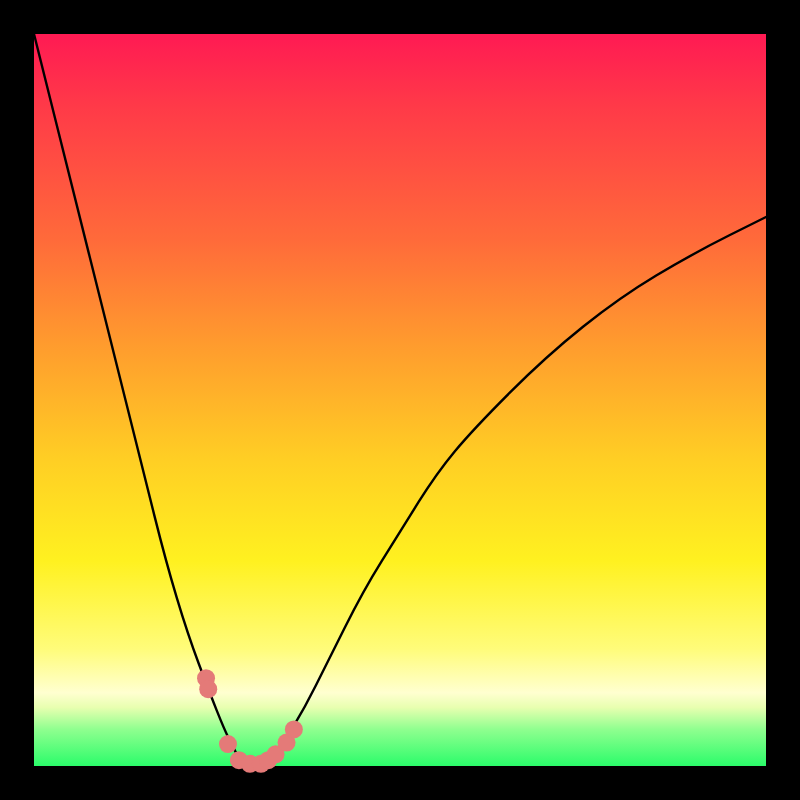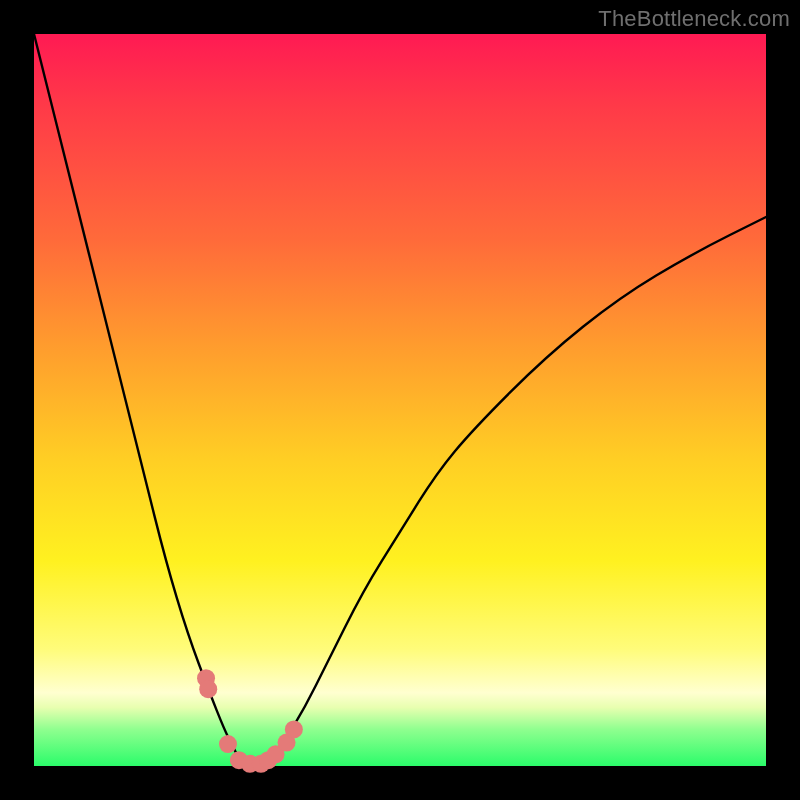--- a/index.html
+++ b/index.html
@@ -59,21 +59,20 @@
     overflow: visible;
   }
   .dot {
     fill: #e47a78;
   }
 </style>
 </head>
 <body>
 
 <div class="frame">
-  <div class="watermark">TheBottleneck.com</div>
 
   <div class="plot">
     <svg class="curve" viewBox="0 0 732 732">
 
       <path id="main-curve" fill="none" stroke="#000" stroke-width="2.4" stroke-linecap="round" d="M 0,0 Q 0,0 18.3,73.19999999999999 Q 36.6,146.39999999999998 54.900000000000006,219.6 Q 73.2,292.8 91.5,366 Q 109.8,439.2 120.78,483.12 Q 131.76,527.04 142.74,563.64 Q 153.72,600.24 164.7,629.52 Q 175.68,658.8 183,677.0999999999999 Q 190.32,695.4 193.98000000000002,702.72 Q 197.64000000000001,710.04 201.3,717.3599999999999 Q 204.96,724.68 208.62,728.3399999999999 Q 212.27999999999997,732 215.94,732 Q 219.6,732 223.26,732 Q 226.92,732 230.57999999999998,728.3399999999999 Q 234.24,724.68 241.56,717.3599999999999 Q 248.88000000000002,710.04 259.86,691.74 Q 270.84,673.44 281.82,651.48 Q 292.8,629.52 311.1,592.92 Q 329.40000000000003,556.3199999999999 347.70000000000005,527.04 Q 366,497.76 384.3,468.48 Q 402.6,439.2 420.9,417.24 Q 439.2,395.28 475.79999999999995,358.67999999999995 Q 512.4,322.08 549,292.79999999999995 Q 585.6,263.52 622.2,241.56 Q 658.8000000000001,219.60000000000002 695.4000000000001,201.3 T 732,183"></path>
 
       <g id="dots">
           <circle cx="172.01999999999998" cy="644.16" r="9" class="dot"></circle>
           <circle cx="174.216" cy="655.14" r="9" class="dot"></circle>
           <circle cx="193.98000000000002" cy="710.04" r="9" class="dot"></circle>

